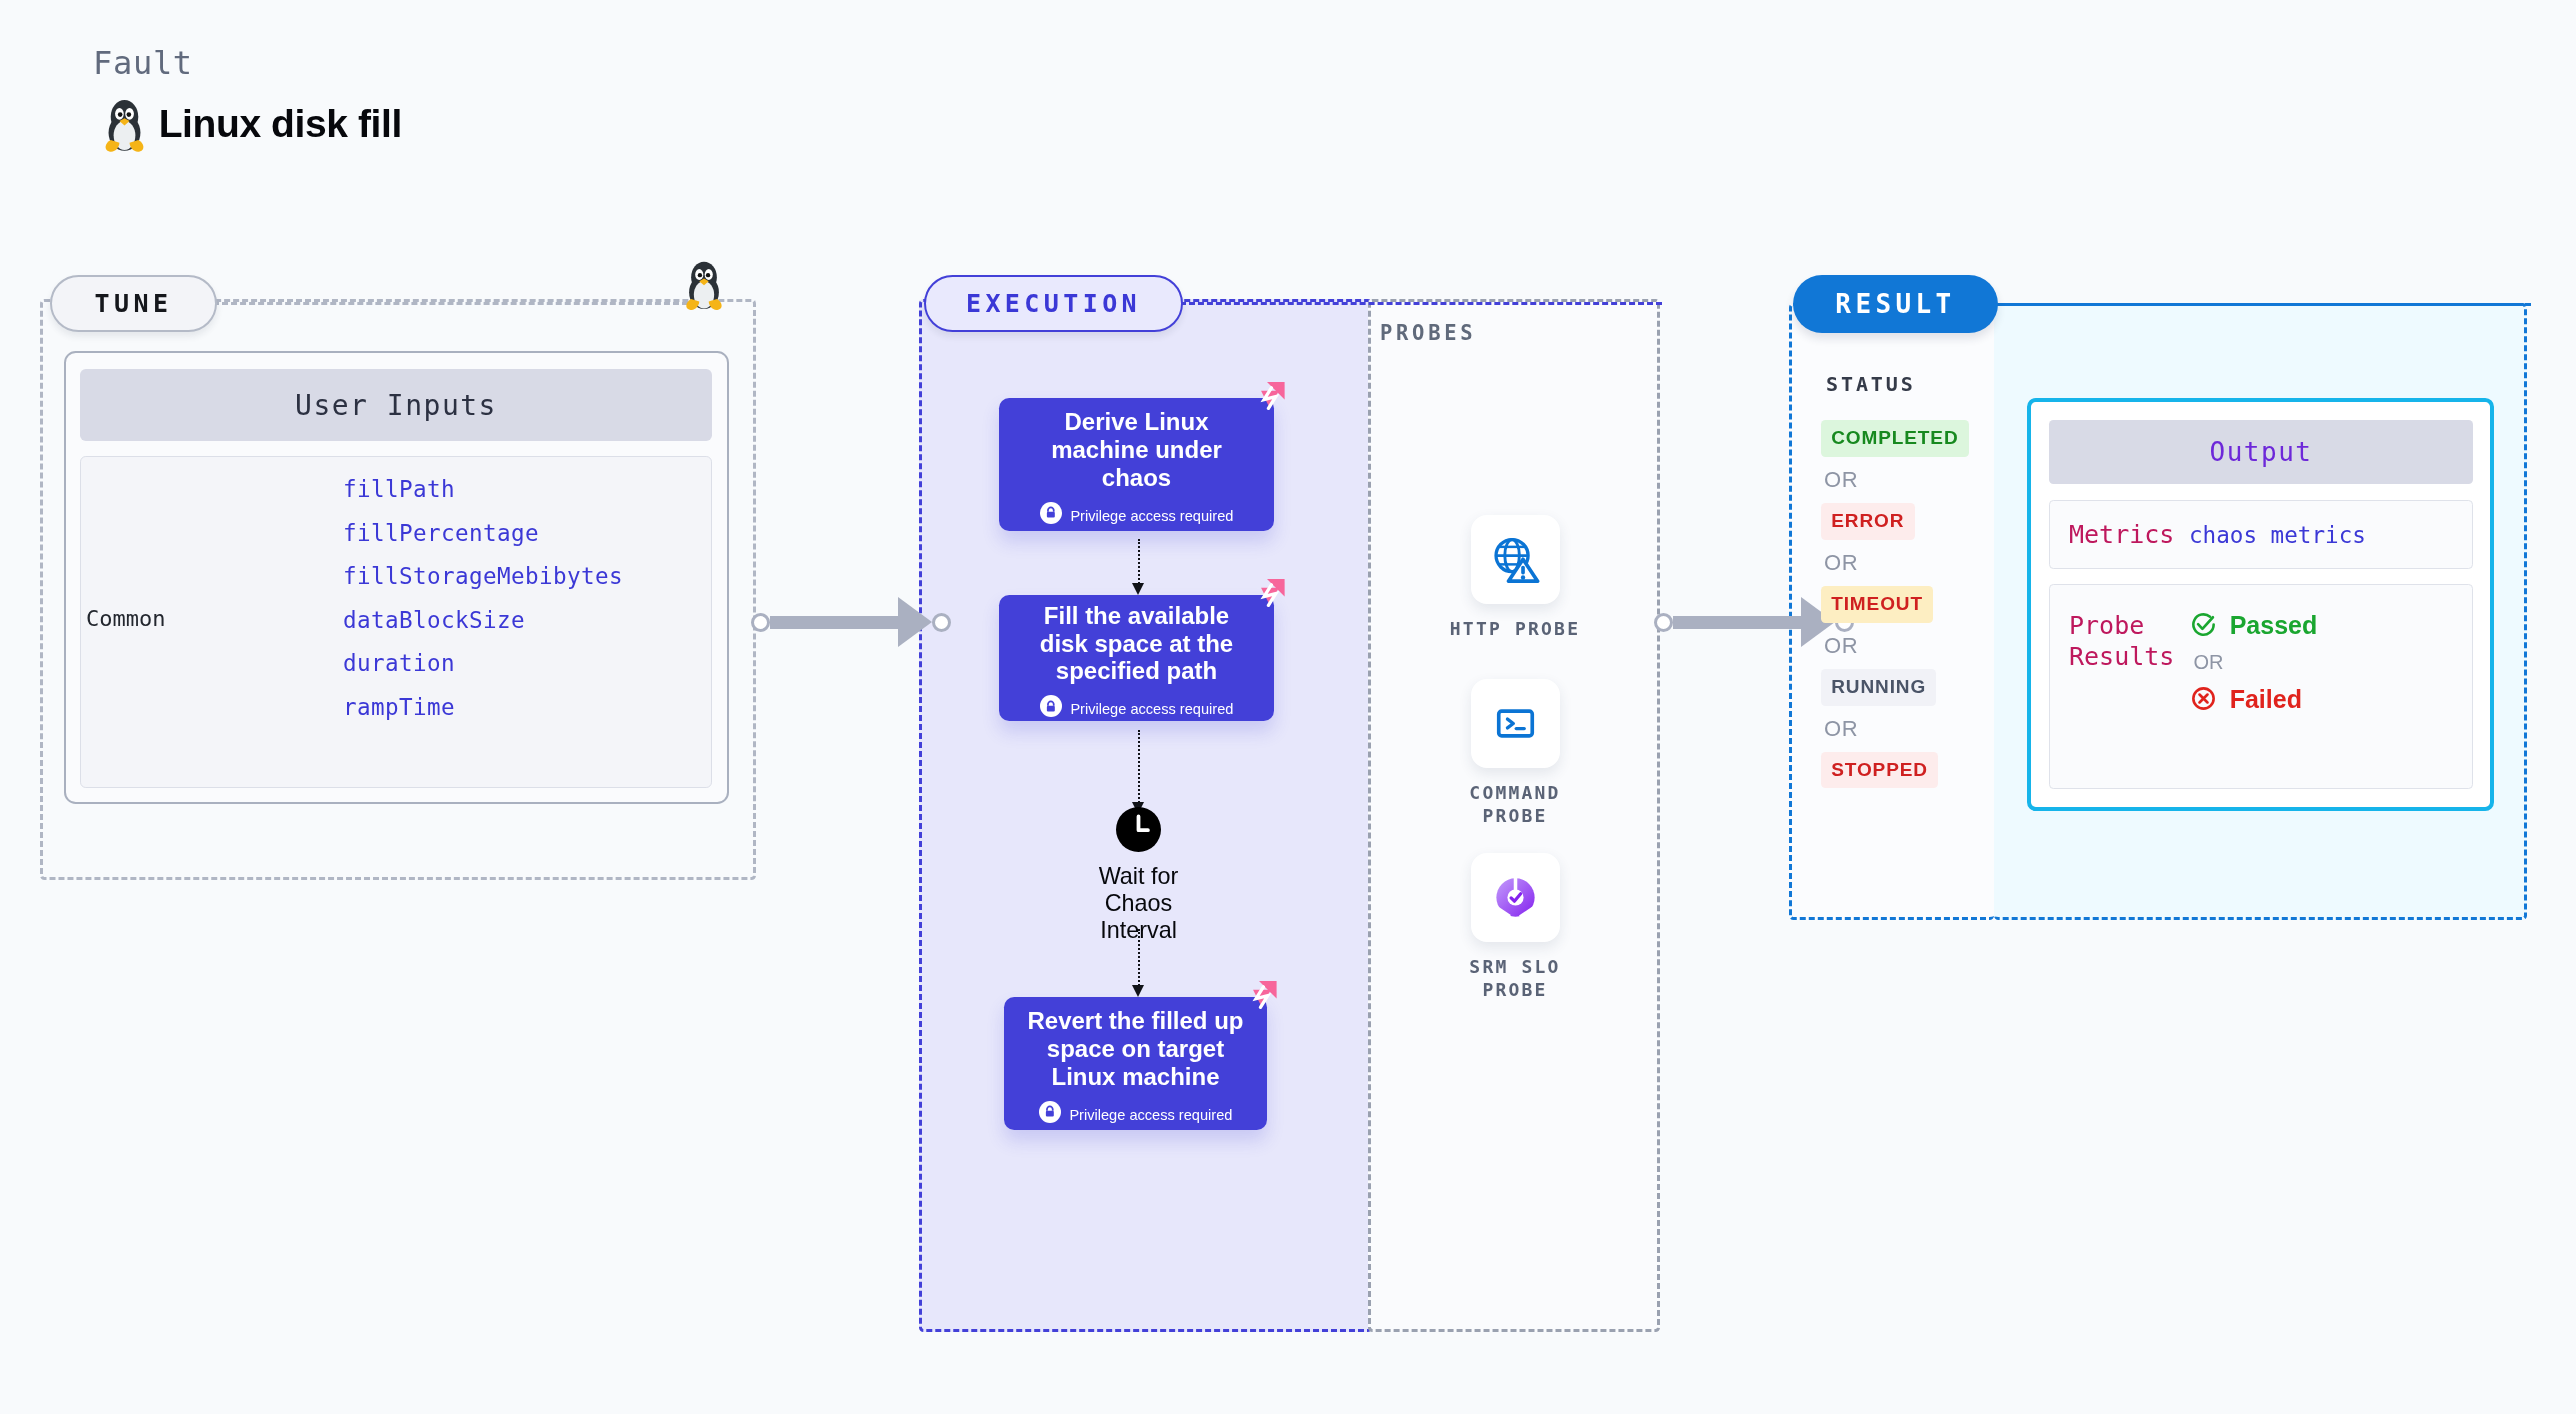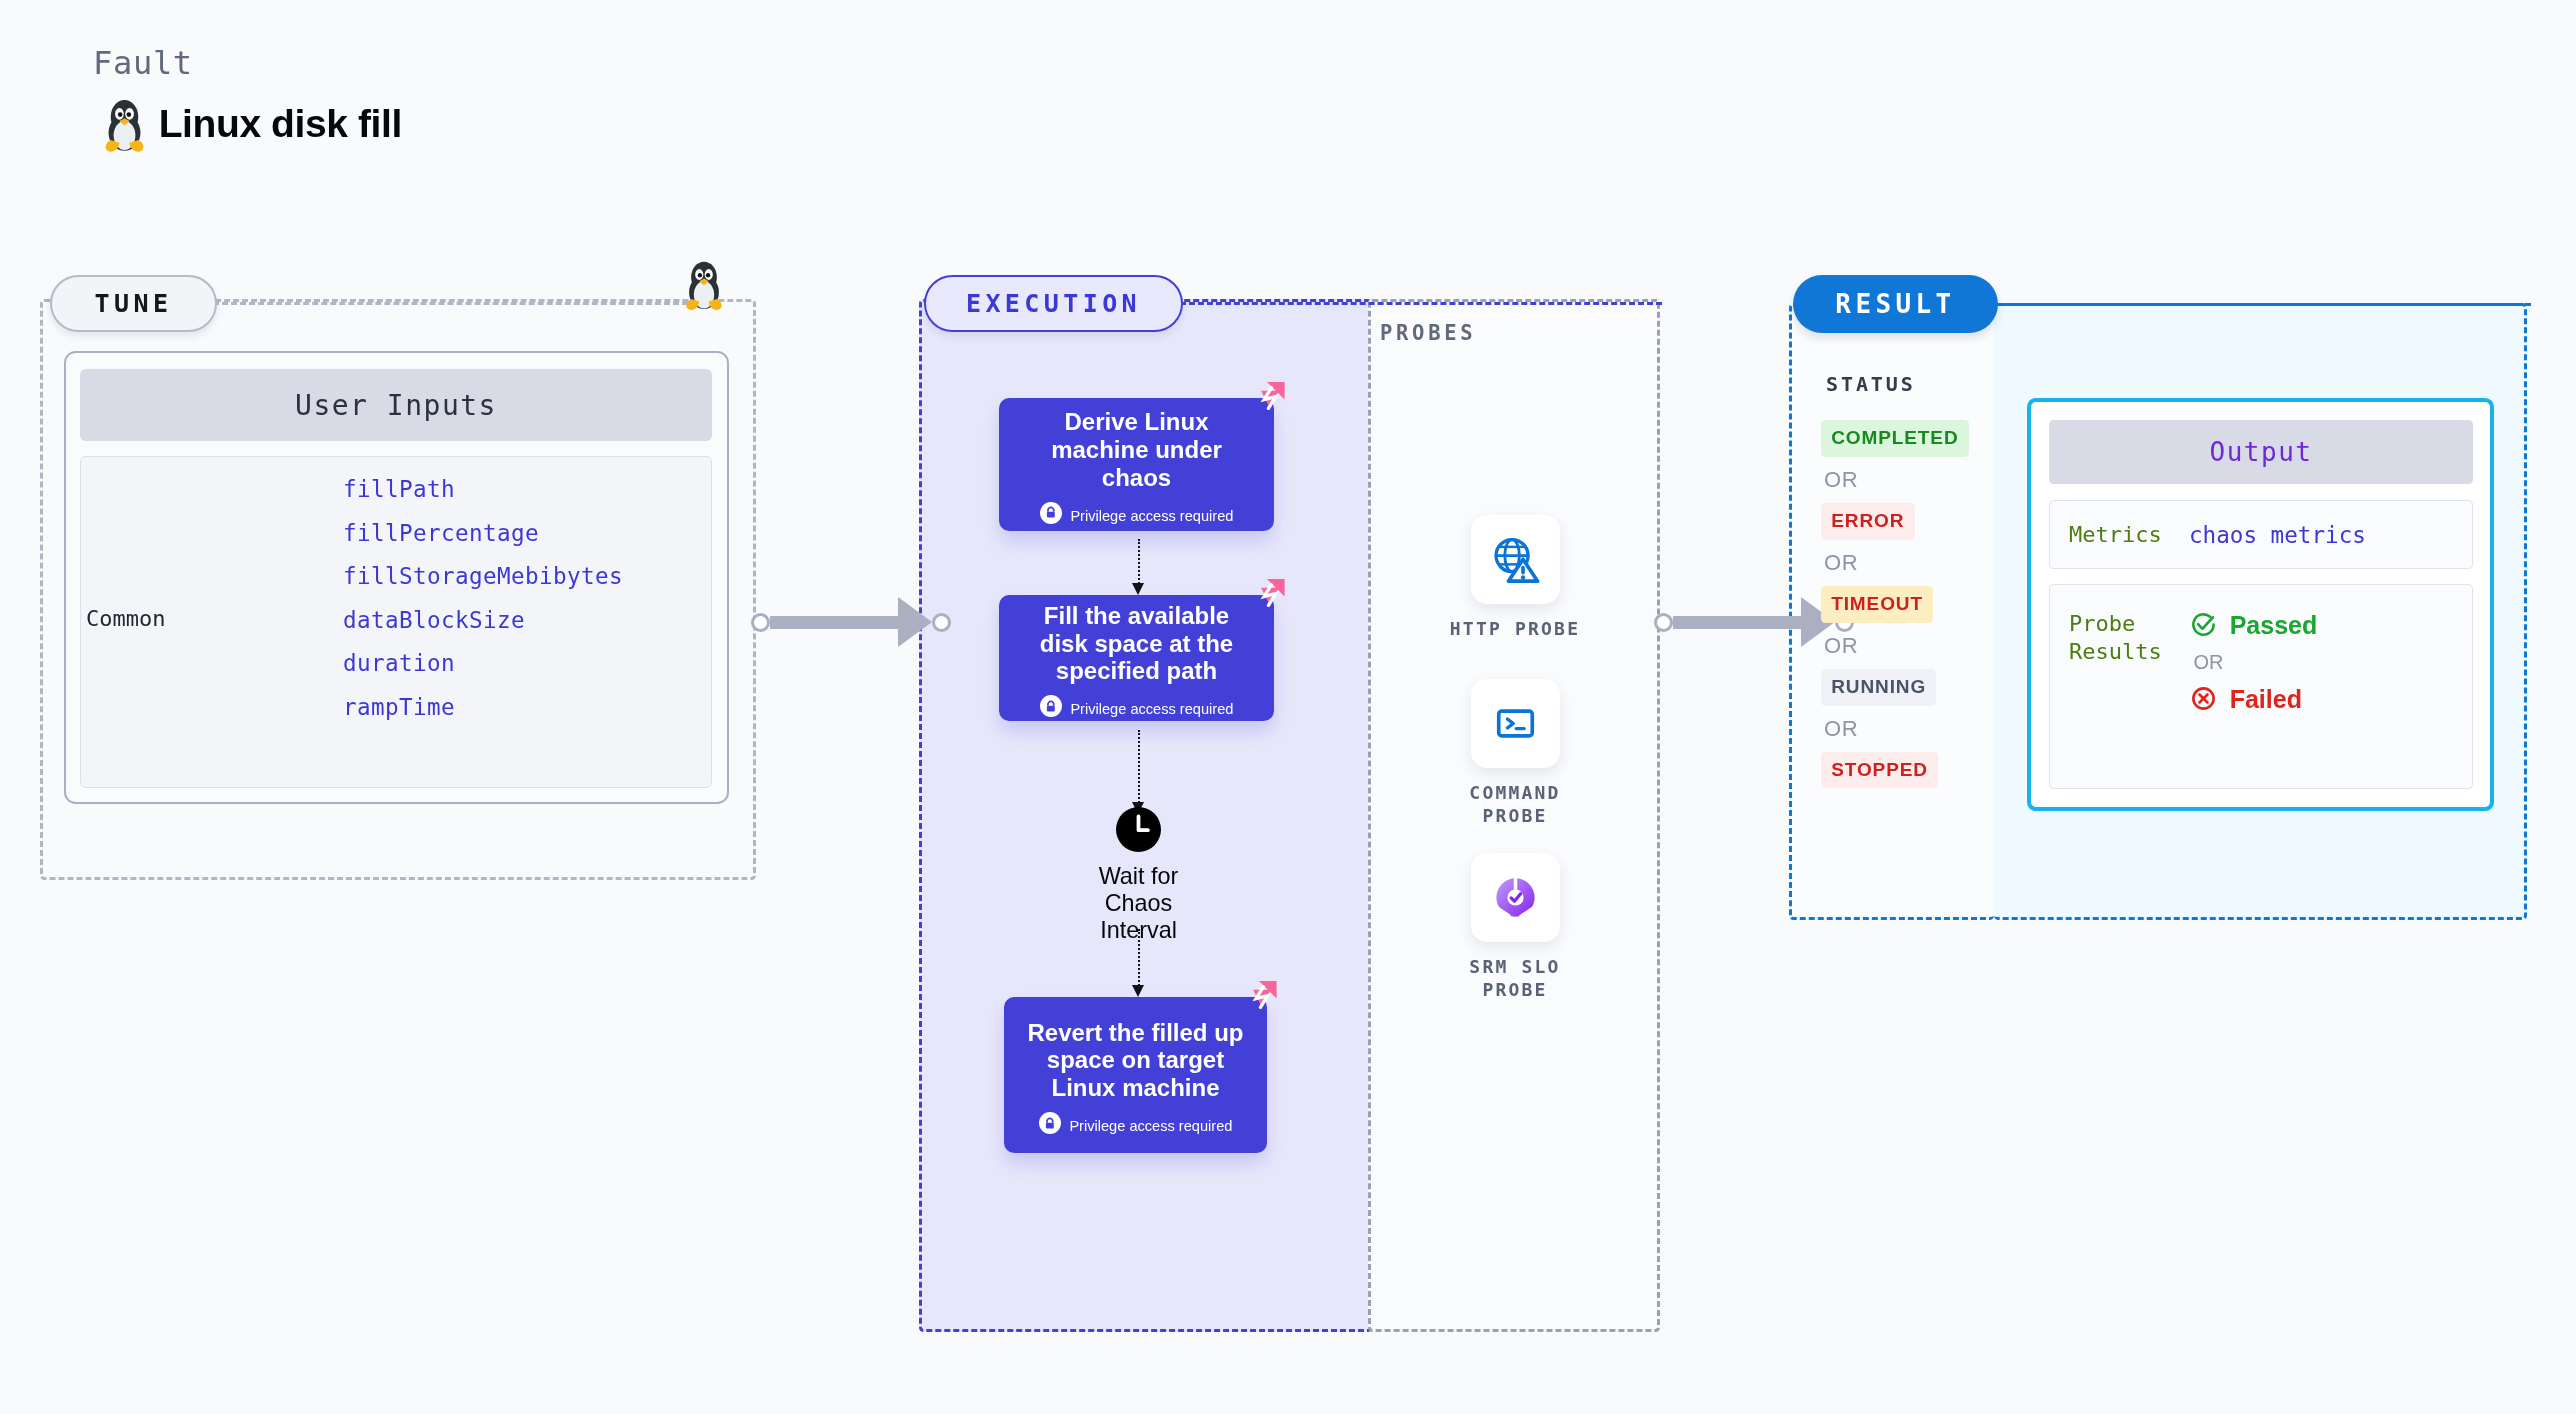--- a/index.html
+++ b/index.html
@@ -137,21 +137,21 @@
     display: flex; align-items: flex-end; gap: 8.8px; margin-top: 10.2px;
   }
   .step-priv-text { color: #ffffff; font-size: 14.6px; font-weight: 400; }
   .lock-badge {
     width: 22px; height: 22px; border-radius: 50%; background: #ffffff;
     display: flex; align-items: center; justify-content: center;
   }
 
   .step-1 { left: 999px; top: 398px;  width: 275px; height: 133px; }
   .step-2 { left: 999px; top: 595px;  width: 275px; height: 126px; }
-  .step-3 { left: 1004px; top: 997px; width: 263px; height: 156px; }
+  .step-3 { left: 1004px; top: 997px; width: 263px; height: 133px; }
 
   
   .corner-badge { position: absolute; width: 47px; height: 47px; }
   .cb-1 { left: 1242px; top: 379px; }
   .cb-2 { left: 1242px; top: 576px; }
   .cb-3 { left: 1234px; top: 978px; }
 
   
   .varrow { position: absolute; width: 0; border-left: 2.9px dotted #111318; }
   .varrow::after {
@@ -224,21 +224,21 @@
     position: absolute; left: 2049px; top: 500px; width: 424px; height: 69px;
     background: #fafbfd; border: 1.5px solid #dfe2ea; border-radius: 4.4px;
     display: flex; align-items: center;
   }
   .out-row2 {
     position: absolute; left: 2049px; top: 584px; width: 424px; height: 205px;
     background: #fafbfd; border: 1.5px solid #dfe2ea; border-radius: 4.4px;
     display: flex; align-items: flex-start; padding-top: 25px;
   }
   .out-key {
-    font-family: "DejaVu Sans Mono", monospace; font-size: 22px; color: #4d7c0f;
+    font-family: "DejaVu Sans Mono", monospace; font-size: 25px; color: #be185d;
     width: 139px; padding-left: 19px; line-height: 1.25;
   }
   .out-val-metrics {
     font-family: "DejaVu Sans Mono", monospace; font-size: 22.6px; color: #3b38d6;
   }
   .probe-res { display: flex; flex-direction: column; gap: 5.8px; }
   .pr-line { display: flex; align-items: center; gap: 11.7px; }
   .pr-pass { color: #1aa630; font-size: 25px; font-weight: 700; }
   .pr-fail { color: #e0231d; font-size: 25px; font-weight: 700; }
   .pr-or { font-size: 20px; color: #8e95a5; margin: 4.4px 0 4.4px 4.4px; }

